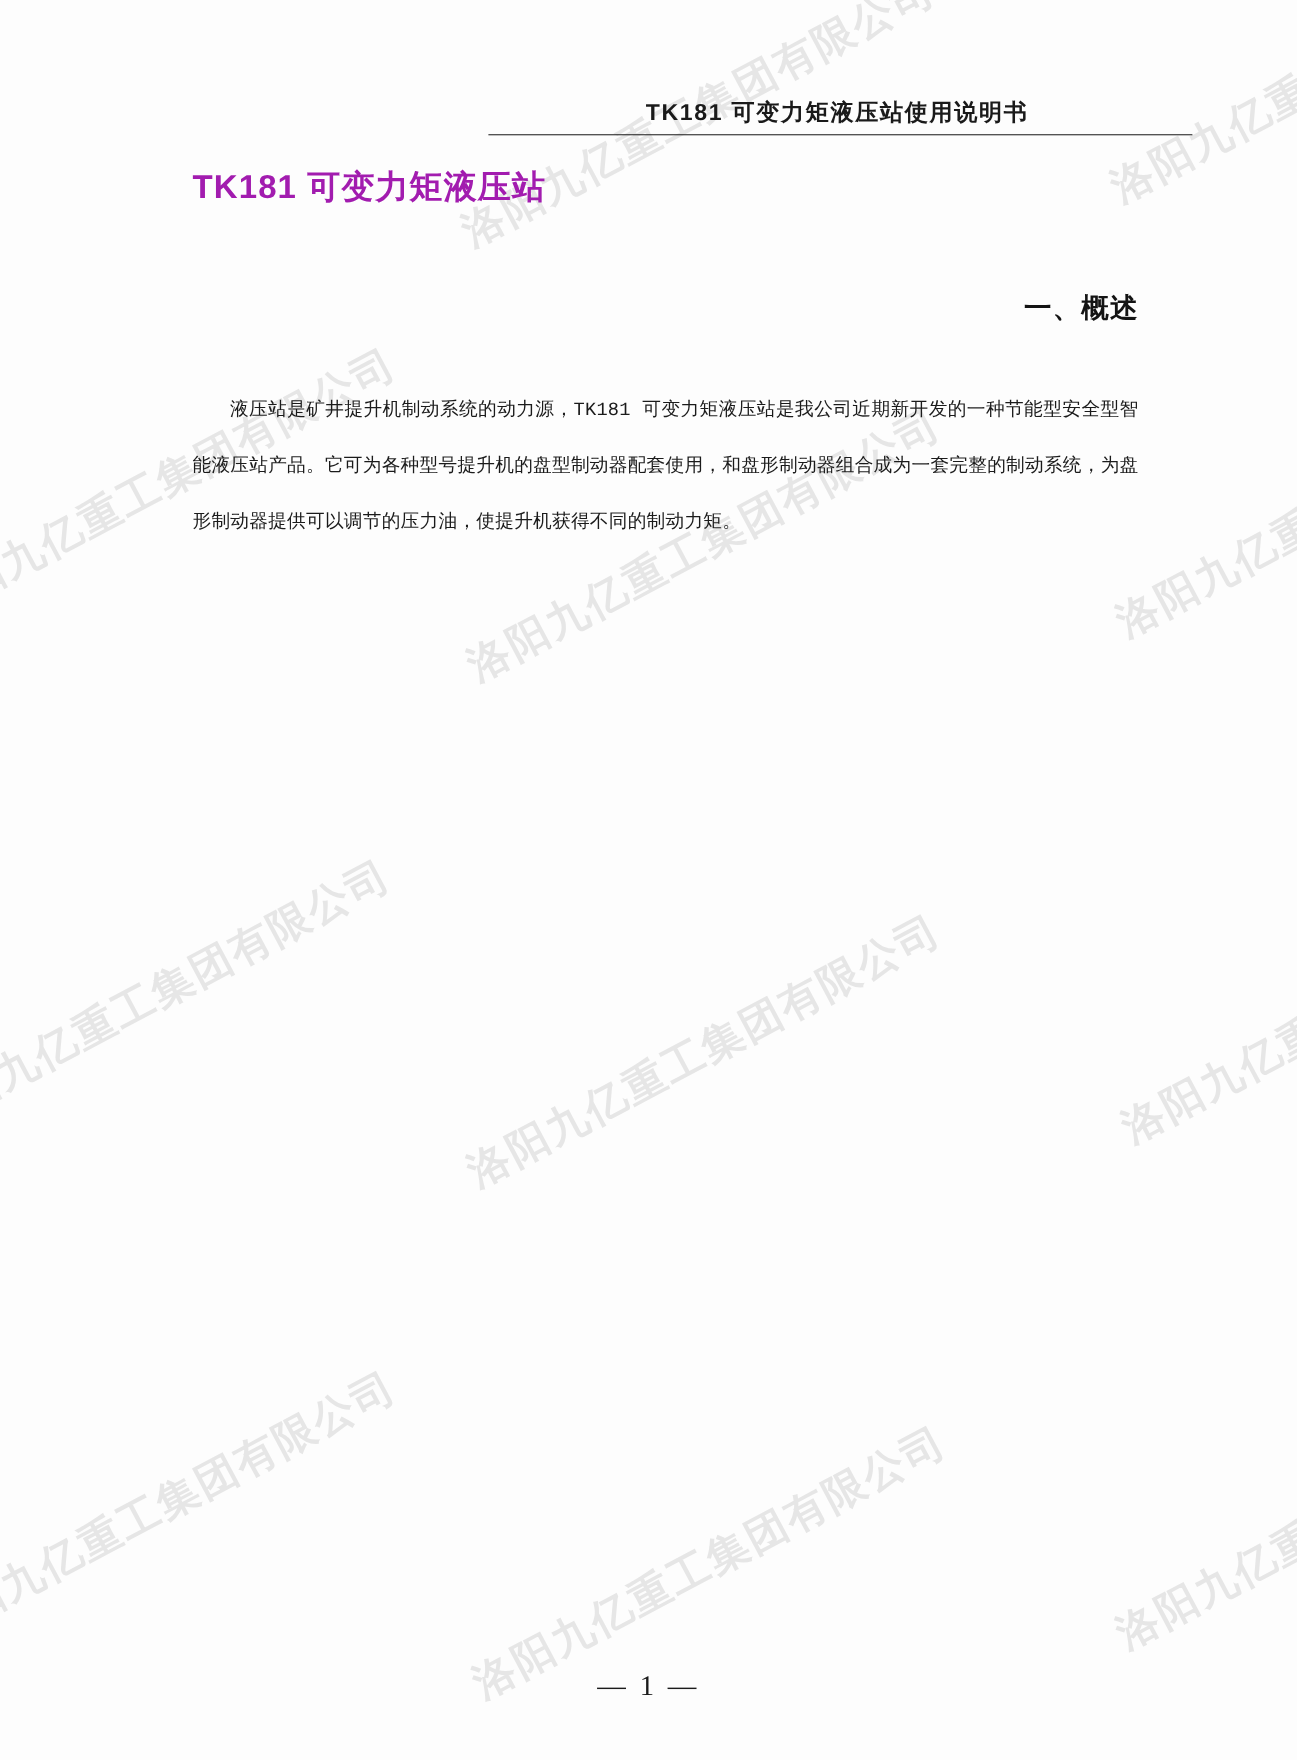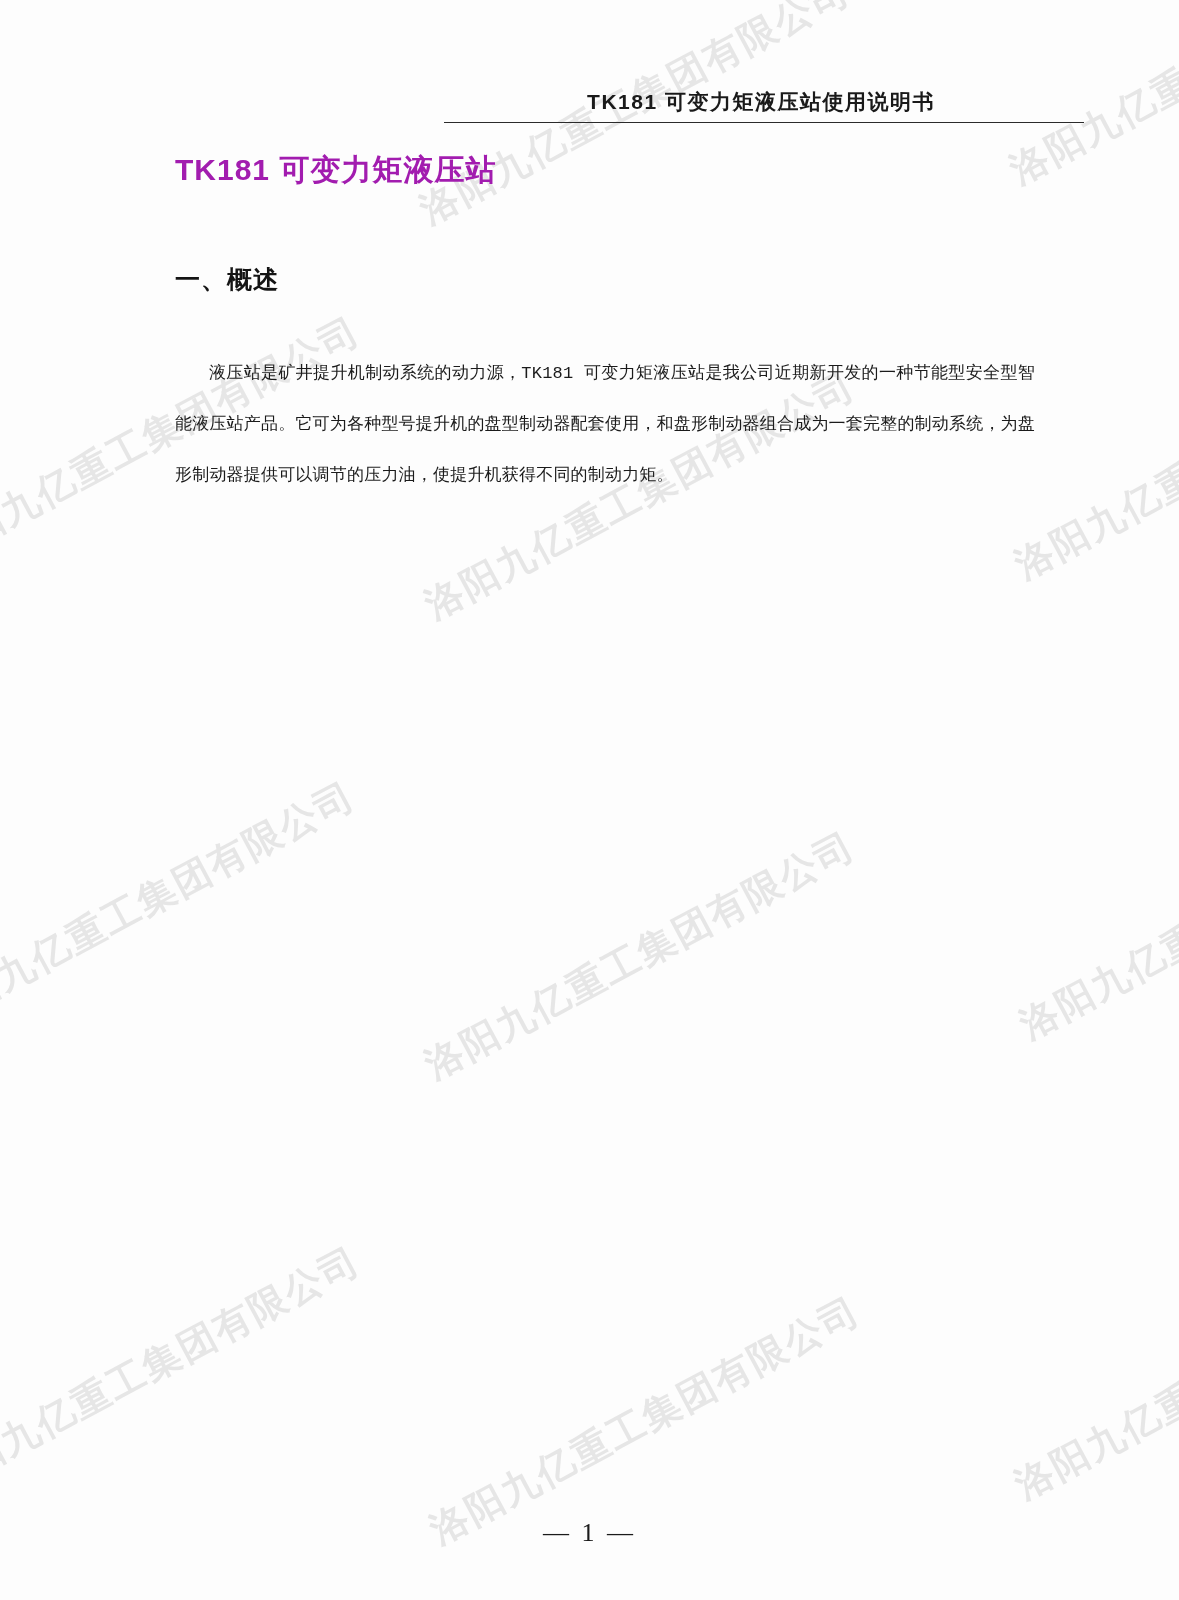--- a/index.html
+++ b/index.html
@@ -77,20 +77,21 @@
     margin: 0 0 72px 0;
     color: #a21caf;
   }
   .section-heading {
     font-family: "Liberation Sans", sans-serif;
     font-size: 25px;
     font-weight: 700;
     letter-spacing: 1px;
     margin: 0 0 52px 0;
     color: #141414;
+    text-align: right;
   }
   p.para {
     font-size: 17px;
     line-height: 51px;
     text-align: justify;
     text-justify: inter-character;
     margin: 0 0 4px 0;
     text-indent: 2em;
     letter-spacing: 0.2px;
     font-family: Liberation Mono, monospace;

